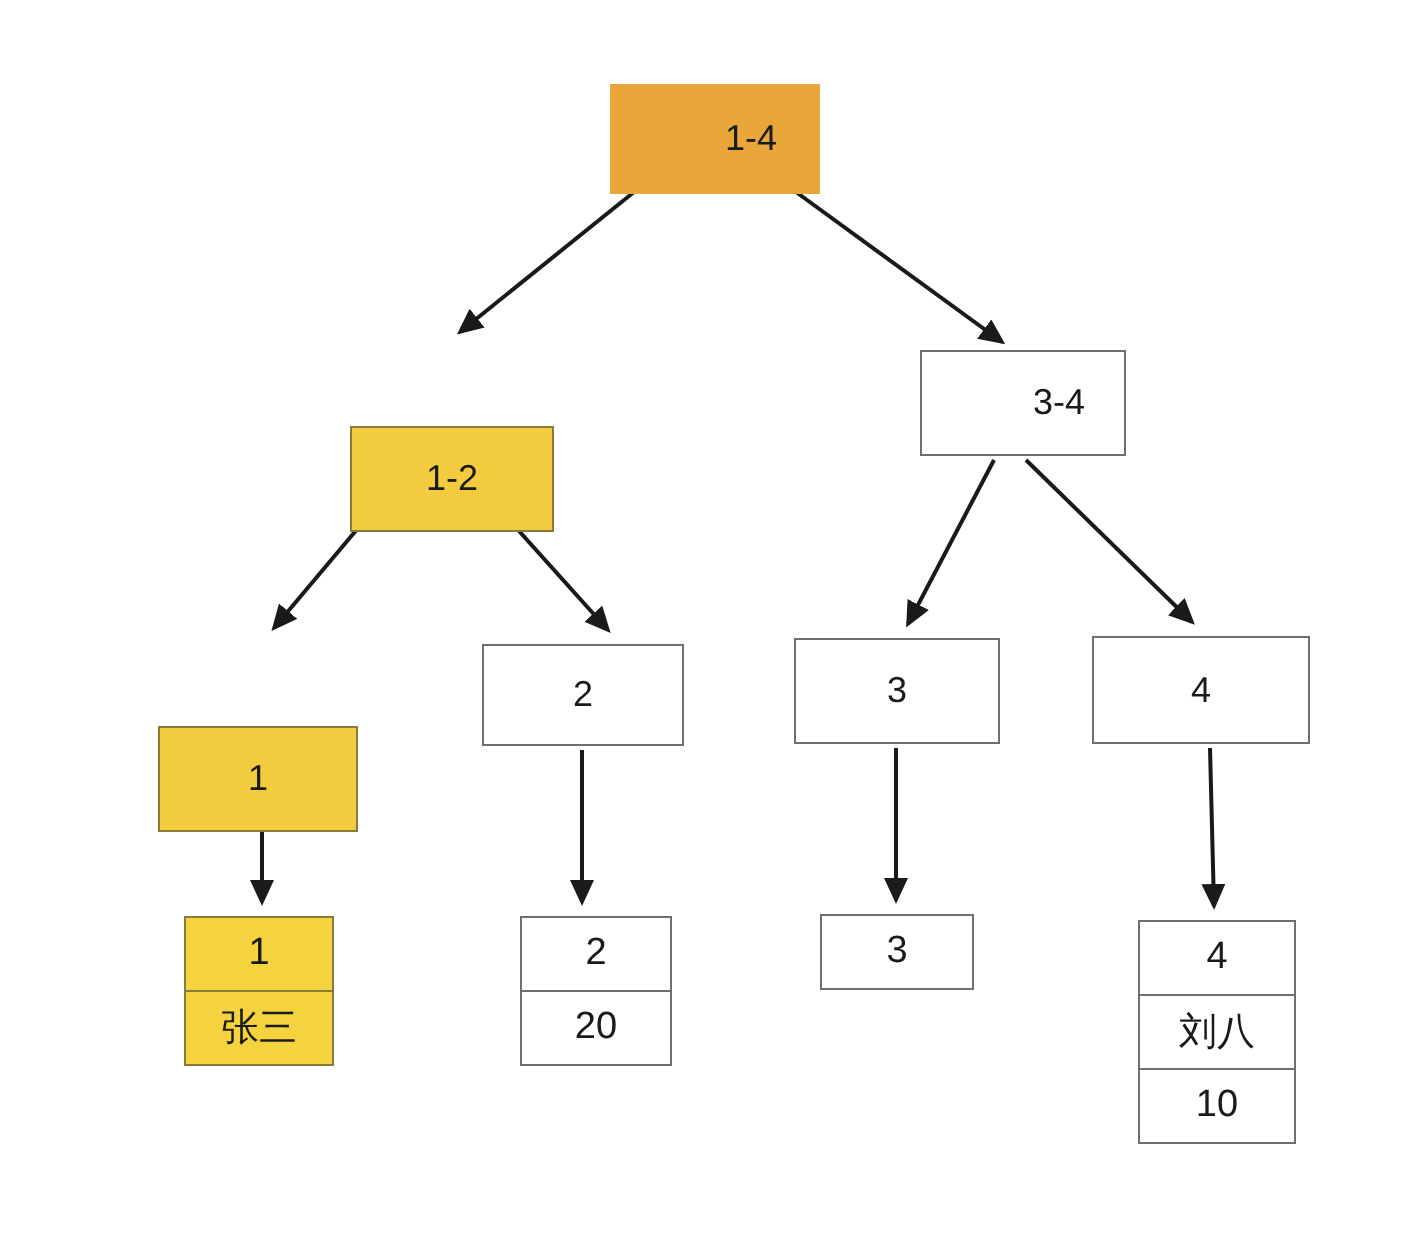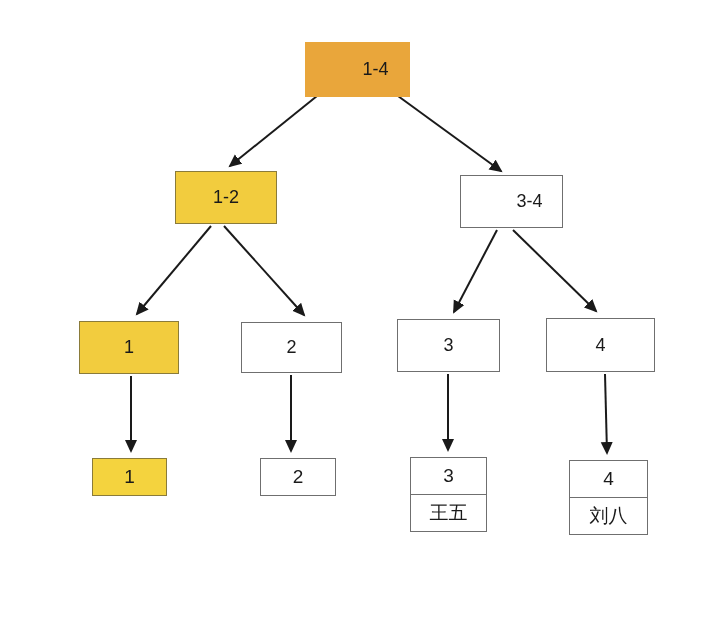--- a/index.html
+++ b/index.html
@@ -20,21 +20,21 @@
   }
   .node {
     position: absolute;
     display: flex;
     align-items: center;
     justify-content: center;
     font-size: 18px;
     box-sizing: border-box;
   }
   .node-root   { background: #E9A63B; border: none; padding-left: 36px; }
-  .node-hl     { background: #F2CC3E; border: 1.5px solid #8A7B3A; }
+  .node-hl     { background: #F2CC3E; border: 1.5px solid #8A7B3A; margin-top: 42px; }
   .node-plain  { background: #ffffff; border: 1px solid #6f6f6f; }
   .leaf {
     position: absolute;
     display: flex;
     flex-direction: column;
     box-sizing: border-box;
   }
   .leaf .cell {
     height: 38px;
     display: flex;
@@ -93,29 +93,31 @@
   <div id="node-12" class="node node-hl">1-2</div>
   <div id="node-34" class="node node-plain">3-4</div>
 
   <div id="node-1" class="node node-hl">1</div>
   <div id="node-2" class="node node-plain">2</div>
   <div id="node-3" class="node node-plain">3</div>
   <div id="node-4" class="node node-plain">4</div>
 
   <div id="leaf-1" class="leaf leaf-hl">
     <div class="cell">1</div>
+    <div class="cell">张三</div>
   </div>
 
   <div id="leaf-2" class="leaf">
     <div class="cell">2</div>
+    <div class="cell">20</div>
   </div>
 
   <div id="leaf-3" class="leaf">
     <div class="cell">3</div>
-    <div class="cell">王五</div>
   </div>
 
   <div id="leaf-4" class="leaf">
     <div class="cell">4</div>
     <div class="cell">刘八</div>
+    <div class="cell">10</div>
   </div>
 
 </div>
 
 </body></html>

